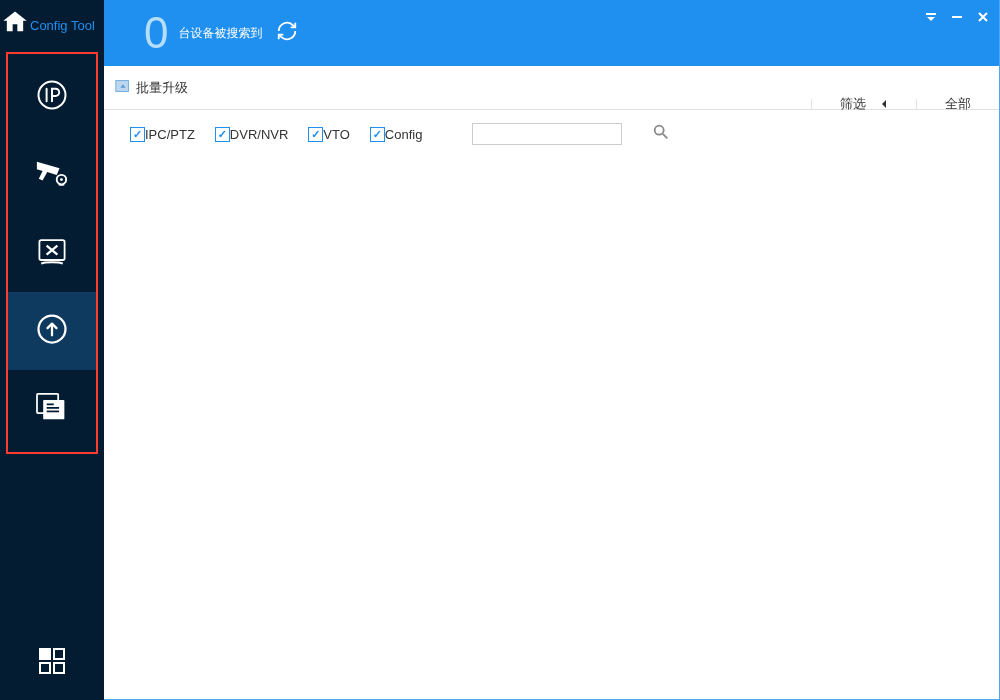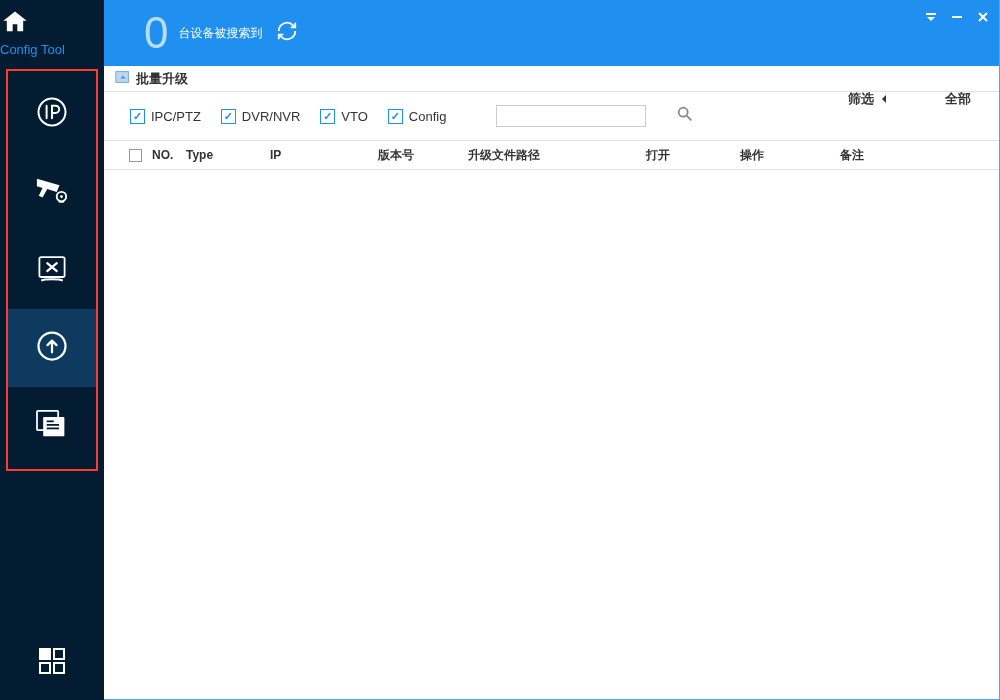--- a/index.html
+++ b/index.html
@@ -2,21 +2,21 @@
 <html><head>
   <meta charset="utf-8">
   <style>
     * { margin: 0; padding: 0; box-sizing: border-box; font-family: "Microsoft YaHei", Arial, sans-serif; }
     body { width: 1000px; height: 700px; overflow: hidden; background: #fff; }
     
     .app { display: flex; width: 100%; height: 100%; }
     
     
     .sidebar { width: 104px; height: 100%; background: #031c32; display: flex; flex-direction: column; }
-    .sidebar-logo { display: flex; flex-direction: column; padding: 8px 0 6px; }
+    .sidebar-logo { display: flex; flex-direction: row; align-items: center; padding: 8px 0 6px; }
     .sidebar-logo .icon { color: #fff; }
     .sidebar-logo .label { color: #1f8ff0; font-size: 13px; margin-top: 2px; }
     
     .sidebar-highlight { margin: 6px 6px 0 6px; border: 2px solid #ff3b30; padding: 4px 0; display: flex; flex-direction: column; gap: 0; }
     .sidebar-item { height: 78px; display: flex; align-items: center; justify-content: center; cursor: pointer; }
     .sidebar-item.active { background: #0f3a5f; }
     .sidebar-item svg { color: #fff; }
     
     .sidebar-bottom { margin-top: auto; display: flex; align-items: center; justify-content: center; padding: 14px 0 20px; }
     .sidebar-bottom svg { color: #fff; }
@@ -26,30 +26,30 @@
     
     
     .topbar { height: 66px; background: #1f8ff0; display: flex; align-items: center; padding: 0 14px 0 40px; position: relative; }
     .topbar .count { font-size: 44px; color: #b6def9; font-weight: 300; margin-right: 10px; }
     .topbar .title { font-size: 12px; color: #fff; }
     .topbar .refresh { margin-left: 14px; cursor: pointer; }
     .topbar .win-controls { position: absolute; right: 10px; top: 10px; display: flex; gap: 14px; color: #fff; }
     .topbar .win-controls span { cursor: pointer; font-size: 14px; }
     
     
-    .toolbar { height: 26px; display: flex; align-items: stretch; border-bottom: 1px solid #e0e0e0; font-weight: bold; }
+    .toolbar { height: 44px; display: flex; align-items: stretch; border-bottom: 1px solid #e0e0e0; }
     .toolbar .left { display: flex; align-items: center; padding-left: 10px; }
     .toolbar .left .icon-sm { margin-right: 4px; }
     .toolbar .left .label { font-size: 13px; color: #333; }
     .toolbar .spacer { flex: 1; }
-    .toolbar .btn { padding: 0 28px; display: flex; align-items: center; justify-content: center; border-left: 1px solid #e0e0e0; cursor: pointer; font-size: 13px; color: #333; gap: 6px; margin-top: 33px; }
+    .toolbar .btn { padding: 0 28px; display: flex; align-items: center; justify-content: center; border-left: 1px solid #e0e0e0; cursor: pointer; font-size: 13px; color: #333; gap: 14px; margin-top: 33px; }
     
     
     .filter-row { height: 48px; display: flex; align-items: center; padding: 0 26px; gap: 20px; }
-    .checkbox { display: flex; align-items: center; gap: 6px; cursor: pointer; }
+    .checkbox { display: flex; align-items: center; cursor: pointer; }
     .checkbox .box { width: 15px; height: 15px; border: 1.5px solid #1f8ff0; display: flex; align-items: center; justify-content: center; }
     .checkbox .box.checked::after { content: "✓"; color: #1f8ff0; font-size: 11px; font-weight: bold; }
     .checkbox .label { font-size: 13px; color: #333; }
     .search-input { width: 150px; height: 22px; border: 1px solid #ccc; padding: 0 6px; font-size: 12px; margin-left: 30px; }
     .search-icon { margin-left: 10px; cursor: pointer; }
     
     
     .table-head { height: 30px; display: flex; align-items: center; padding: 0 14px; border-top: 1px solid #e0e0e0; border-bottom: 1px solid #e0e0e0; font-size: 12px; color: #333; background: #fff; }
     .table-head .cb-col { width: 34px; display: flex; justify-content: center; }
     .table-head .cb-col .box2 { width: 13px; height: 13px; border: 1px solid #999; }
@@ -215,29 +215,16 @@
       </label>
       <input class="search-input" type="text" style="">
       <span class="search-icon">
         <svg width="18" height="18" viewBox="0 0 20 20" fill="none" stroke="#888" stroke-width="2">
             <circle cx="8" cy="8" r="5"></circle>
             <path d="M12 12l5 5"></path>
           </svg>
       </span>
     </div>
 
-    <div class="table-head">
-      <div class="cb-col">
-          <span class="box2"></span>
-        </div>
-      <div class="th col-no">NO.</div>
-      <div class="th col-type">Type</div>
-      <div class="th col-ip">IP</div>
-      <div class="th col-ver">版本号</div>
-      <div class="th col-path">升级文件路径</div>
-      <div class="th col-open">打开</div>
-      <div class="th col-op">操作</div>
-      <div class="th col-remark">备注</div>
-    </div>
 
     <div class="table-body"></div>
   </div>
 </div>
 
 </body></html>

